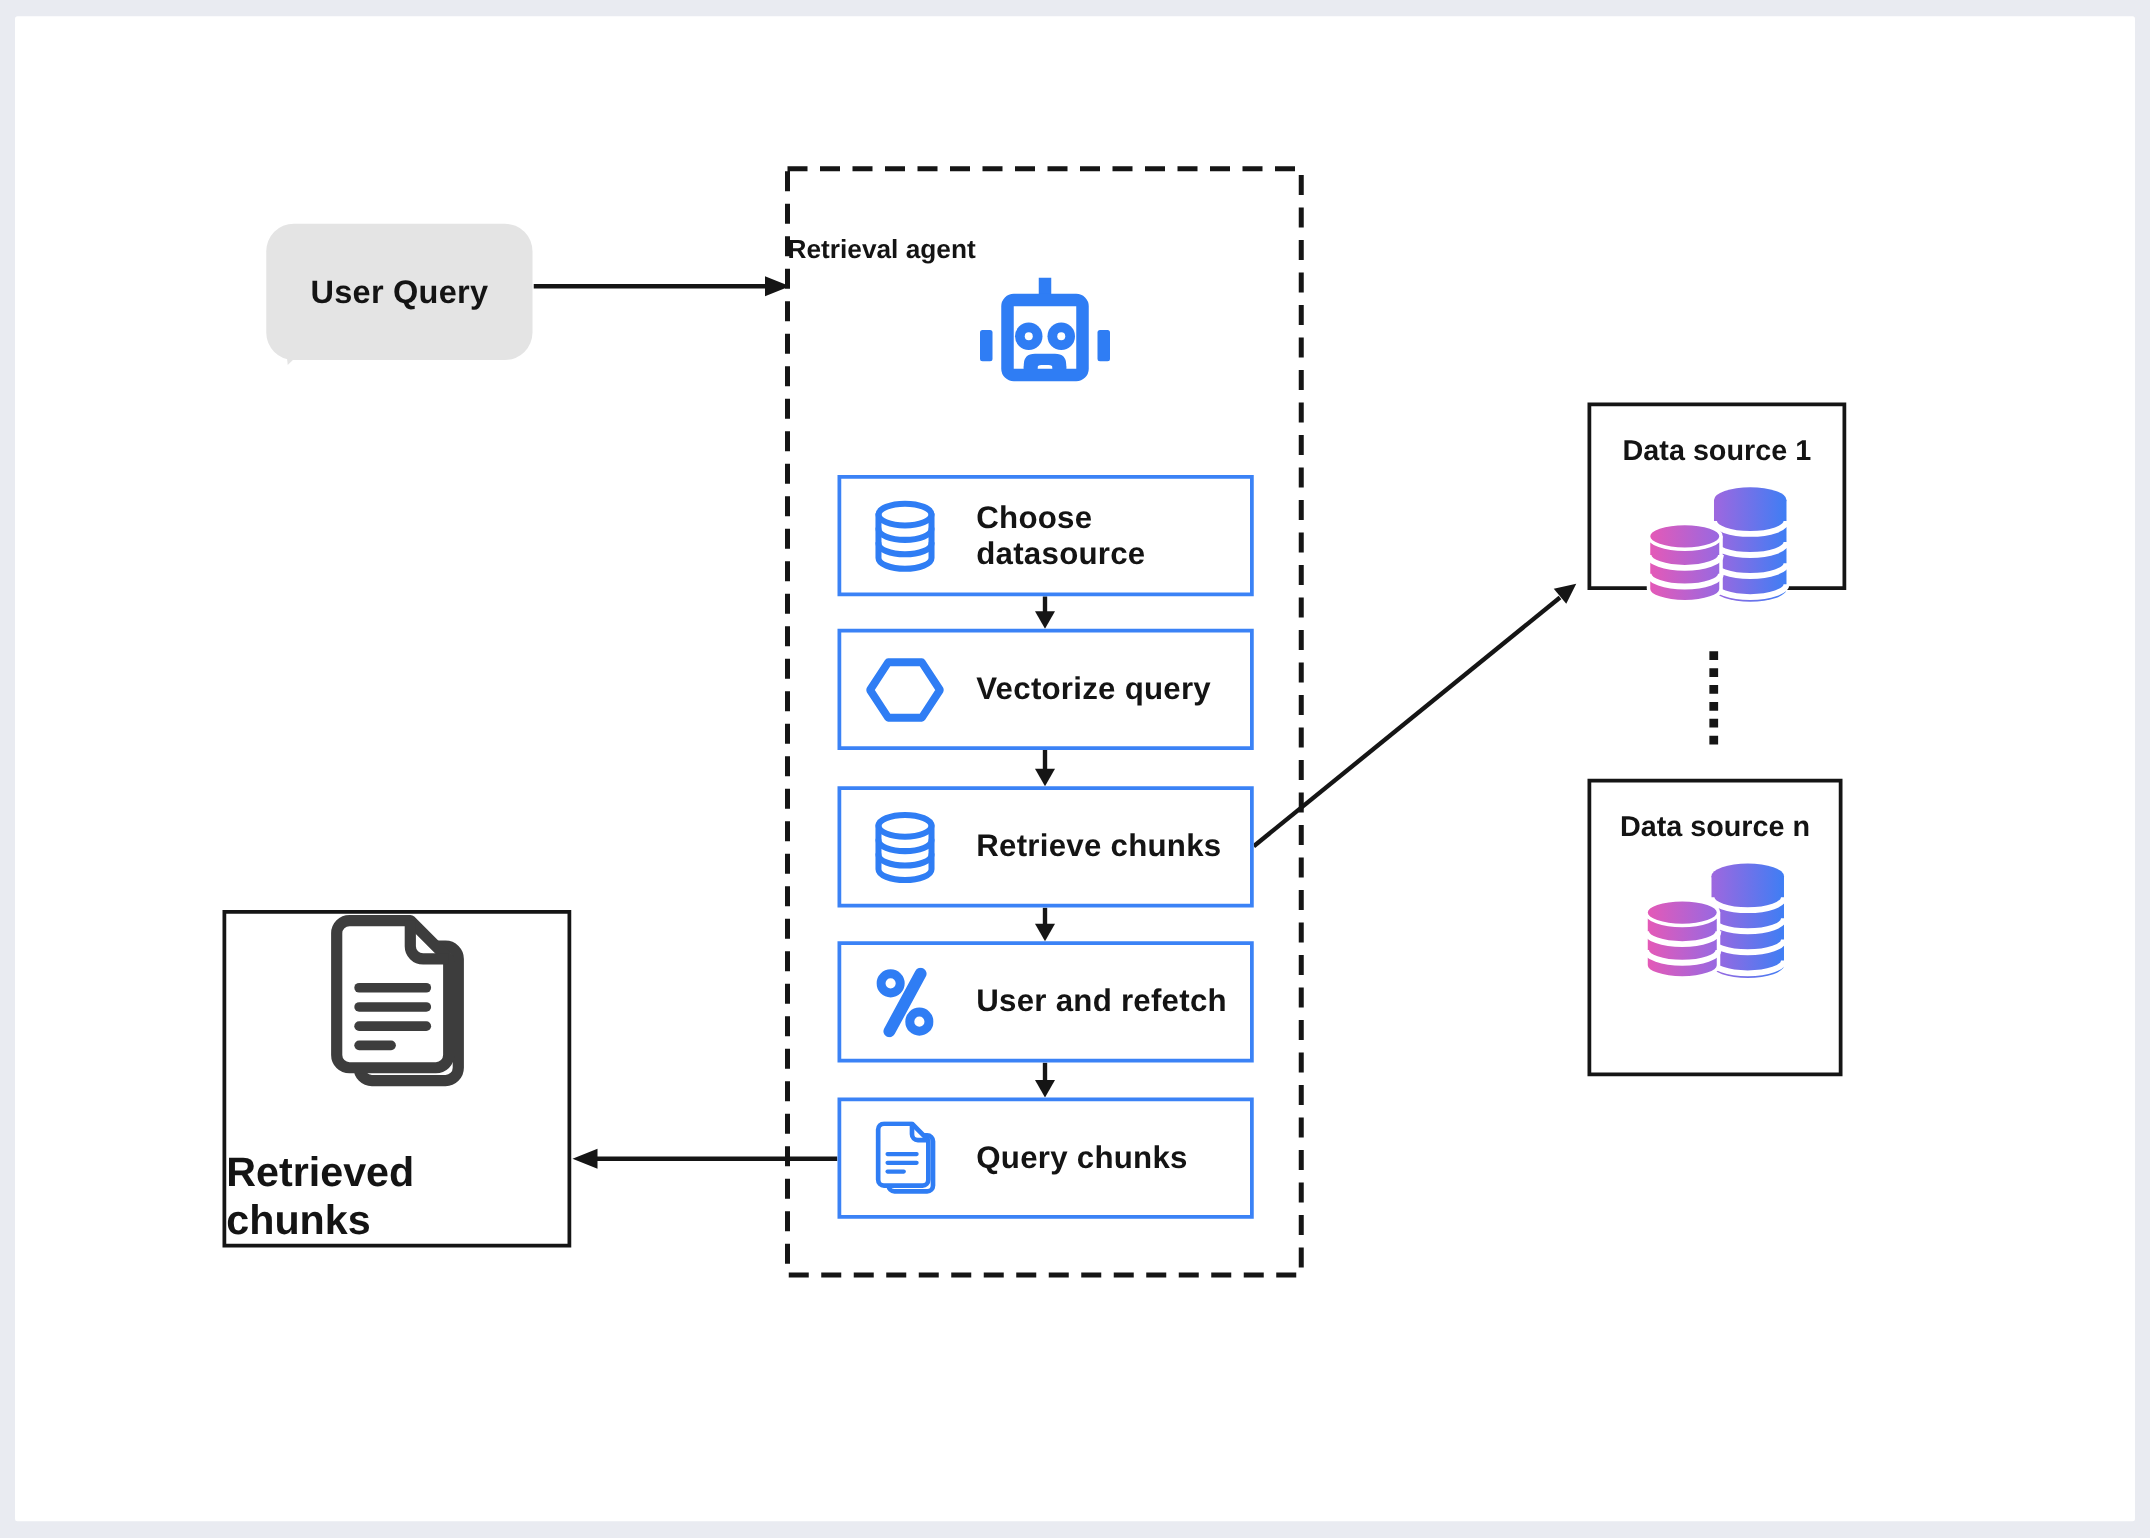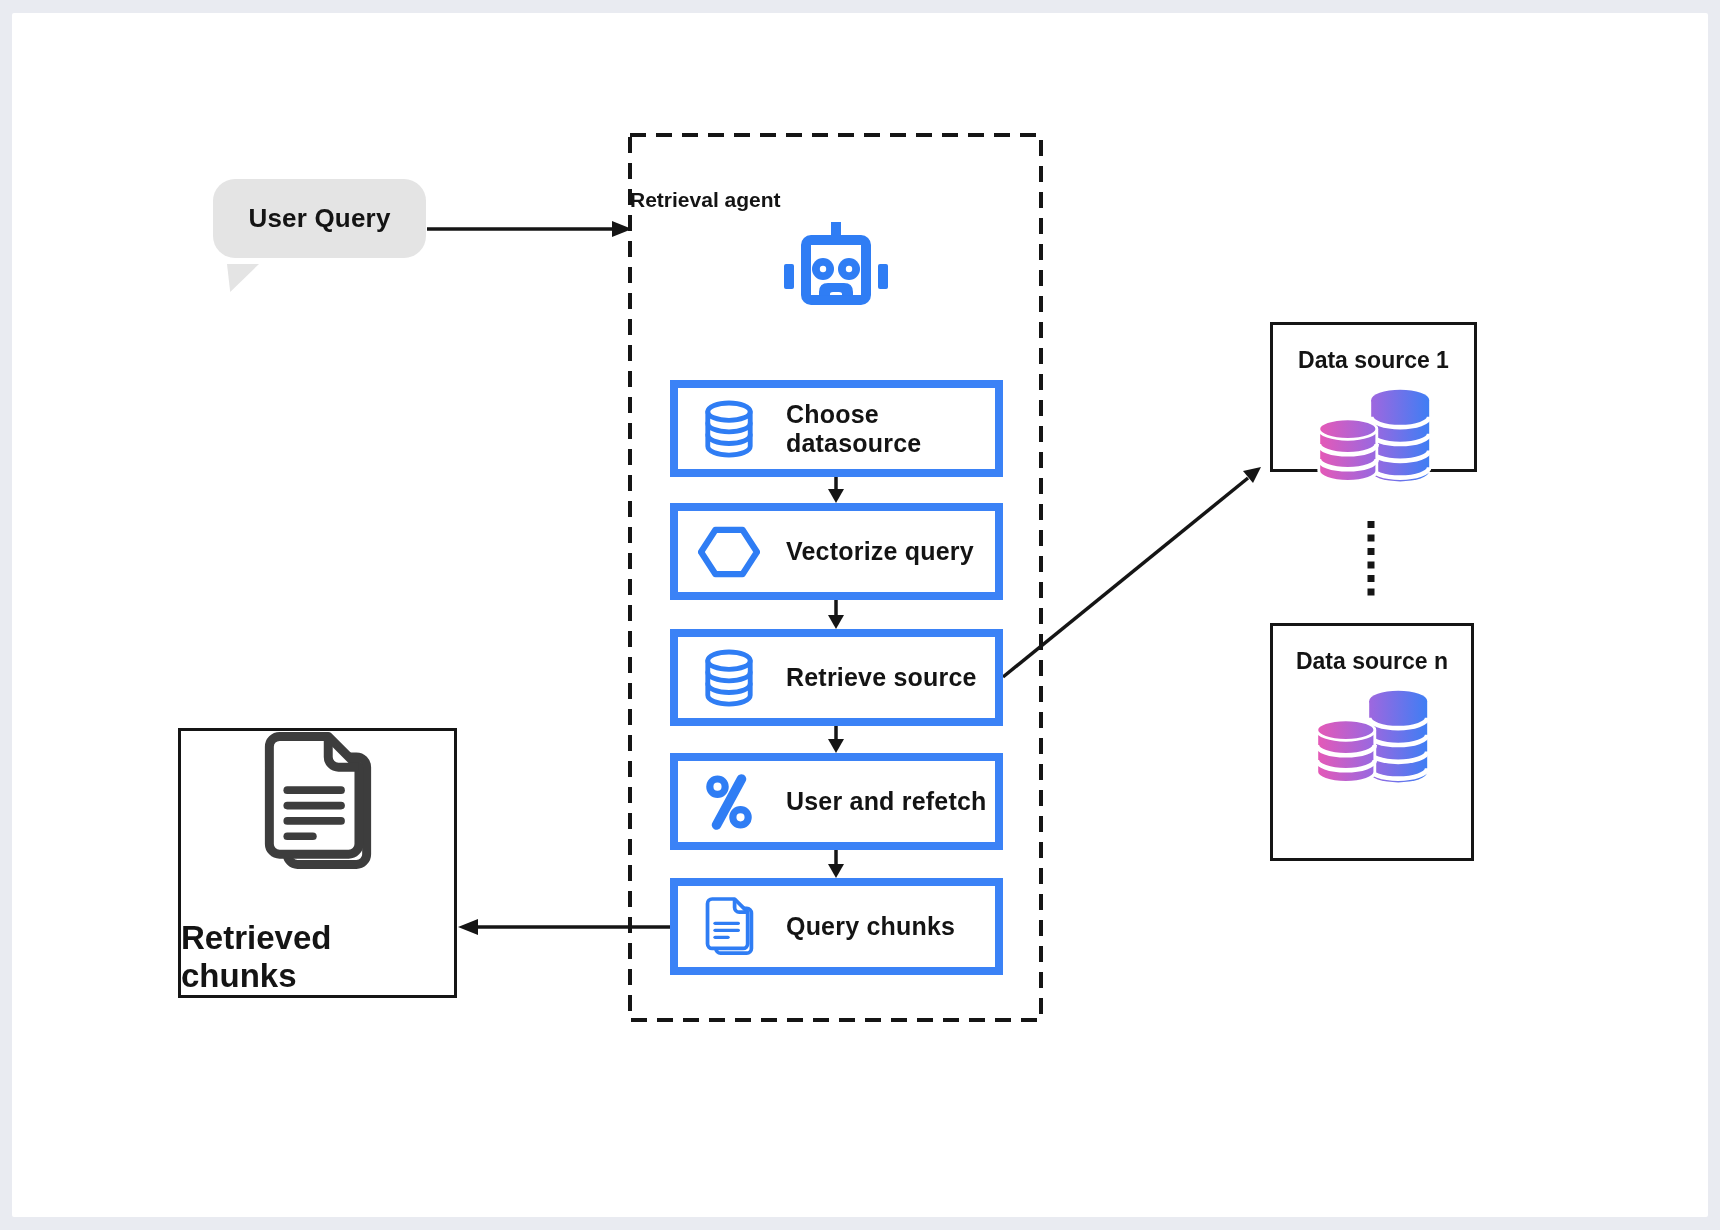--- a/index.html
+++ b/index.html
@@ -10,42 +10,42 @@
     color:#141414;
   }
   .card{
     position:absolute;left:12px;top:13px;width:1696px;height:1204px;
     background:#ffffff;border-radius:2px;
   }
   svg.connectors{position:absolute;left:0;top:0;width:1720px;height:1230px;pointer-events:none;}
 
   
   .bubble{
-    position:absolute;left:213px;top:179px;width:213px;height:79px;
+    position:absolute;left:213px;top:179px;width:213px;height:109px;
     background:#e4e4e4;border-radius:22px;
     display:flex;align-items:center;justify-content:center;
   }
   .bubble-tail{
     position:absolute;left:14px;top:85px;width:32px;height:28px;
     background:#e4e4e4;
     clip-path:polygon(0 0,100% 0,10% 100%);
   }
   .bubble-label{font-size:26px;font-weight:700;letter-spacing:.2px;}
   .agent-title{
     position:absolute;left:630px;top:188px;width:411px;
     text-align:left;font-size:21px;font-weight:700;
   }
   .robot-wrap{
     position:absolute;left:784px;top:222px;width:104px;height:98px;
   }
 
   
   .step{
     position:absolute;left:670px;width:333px;height:97px;
-    box-sizing:border-box;border:8px solid #3b82f6;background:#fff;
+    box-sizing:border-box;border:3px solid #3b82f6;background:#fff;
     display:flex;align-items:center;padding-left:20px;gap:26px;
   }
   .step-icon{width:62px;display:flex;align-items:center;justify-content:center;flex:0 0 62px;}
   .step-label{font-size:25px;font-weight:700;letter-spacing:.2px;}
 
   
   .ds-box{
     position:absolute;box-sizing:border-box;border:3px solid #151515;background:#fff;
     display:flex;flex-direction:column;align-items:center;
   }
@@ -149,21 +149,21 @@
 
 <div class="step" style="top:629px">
   <span class="step-icon">
     <svg viewBox="0 0 56 60" width="54" height="58" fill="none" stroke="#2f7df4" stroke-width="5" stroke-linecap="round">
       <ellipse cx="28" cy="12" rx="22" ry="9"></ellipse>
       <path d="M6 12 v36 a22 9 0 0 0 44 0 v-36"></path>
       <path d="M6 24 a22 9 0 0 0 44 0"></path>
       <path d="M6 36 a22 9 0 0 0 44 0"></path>
     </svg>
   </span>
-  <span class="step-label">Retrieve source</span>
+  <span class="step-label">Retrieve chunks</span>
 </div>
 
 <div class="step" style="top:753px">
   <span class="step-icon">
     <svg viewBox="0 0 48 58" width="46" height="56" stroke="#2f7df4" fill="none">
       <line x1="37" y1="5" x2="11" y2="53" stroke-width="10" stroke-linecap="round"></line>
       <circle cx="12" cy="13" r="8" stroke-width="7.5"></circle>
       <circle cx="36" cy="45" r="8" stroke-width="7.5"></circle>
     </svg>
   </span>

